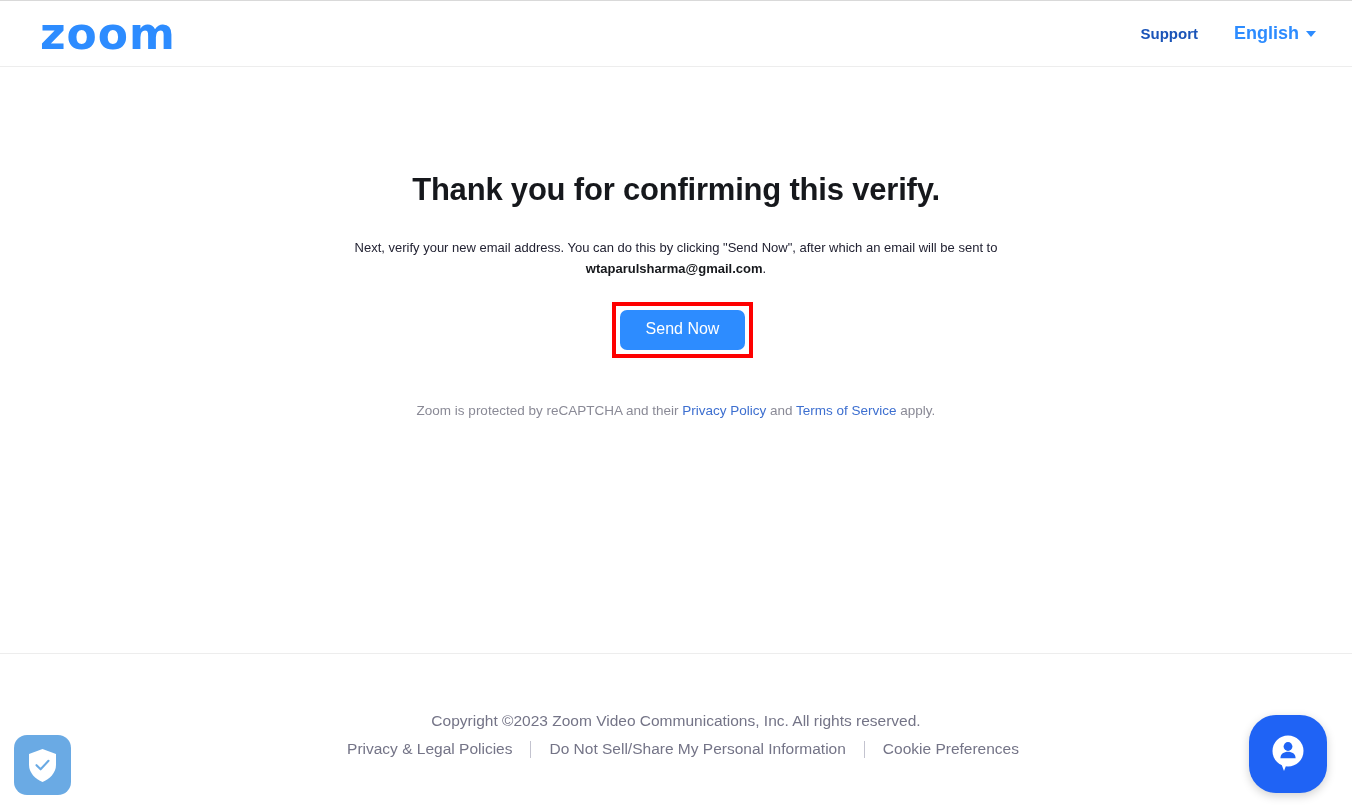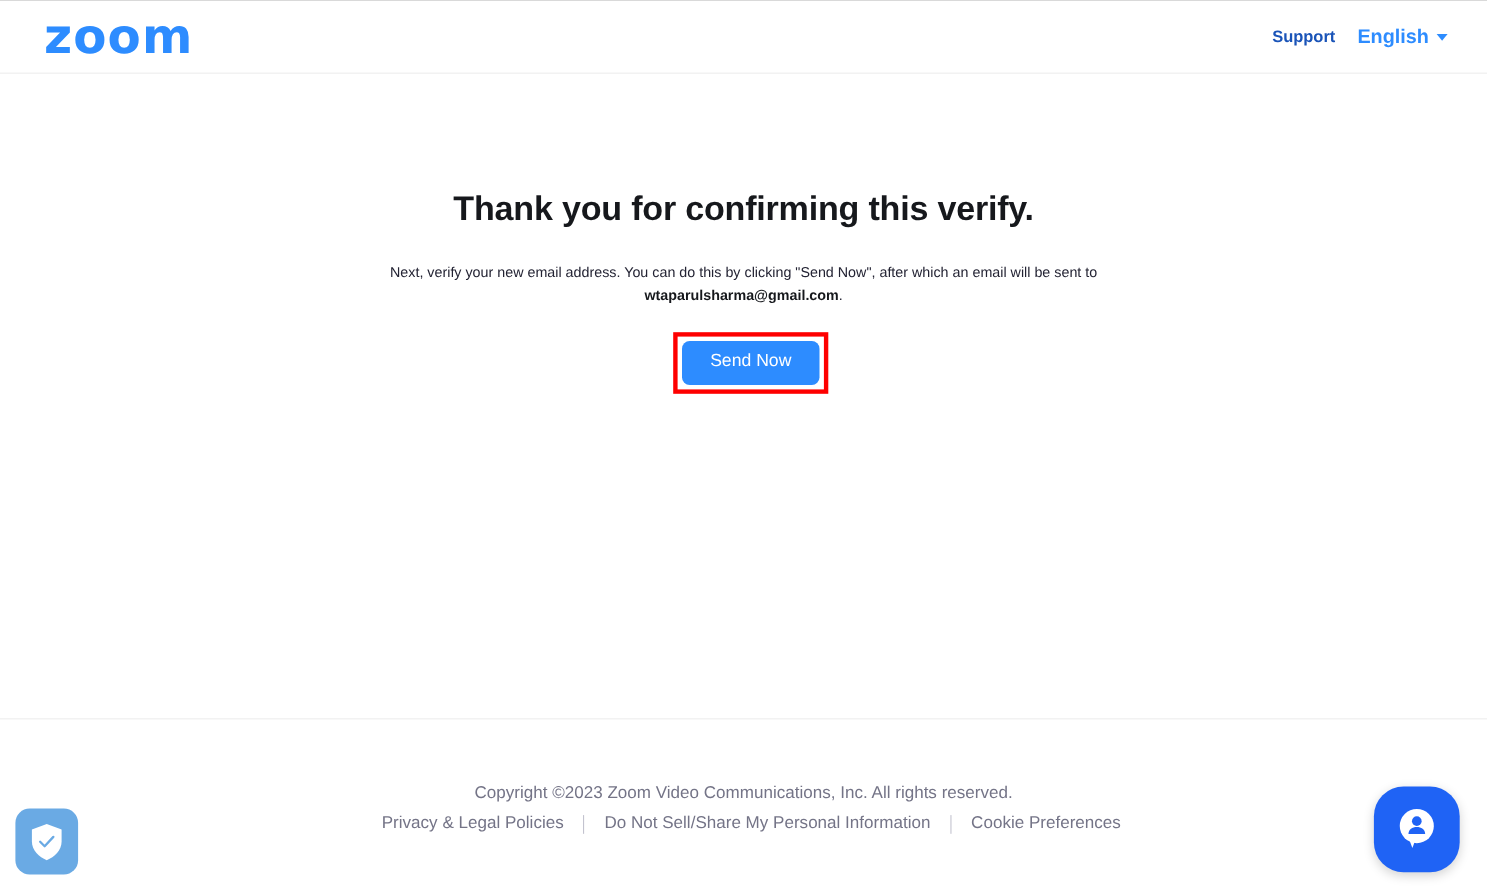--- a/index.html
+++ b/index.html
@@ -38,21 +38,21 @@
     font-weight: 700;
     color: #2d8cff;
     letter-spacing: 1px;
     line-height: 1;
     font-family: "DejaVu Sans", sans-serif;
   }
 
   .header-nav {
     display: flex;
     align-items: center;
-    gap: 20px;
+    gap: 36px;
   }
 
   .nav-support {
     font-size: 15px;
     font-weight: 700;
     color: #1a54b8;
     text-decoration: none;
     cursor: pointer;
   }
 
@@ -241,20 +241,23 @@
   <p class="page-subtext">
     <span>Next, verify your new email address. You can do this by clicking "Send Now", after which an email will be sent to </span><span class="email-strong">wtaparulsharma@gmail.com</span><span>.</span>
   </p>
 
   <div class="button-row">
     <div class="annotation-box">
       <button class="send-now-button">Send Now</button>
     </div>
   </div>
 
+  <p class="recaptcha-note">
+    <span>Zoom is protected by reCAPTCHA and their </span><a>Privacy Policy</a><span> and </span><a>Terms of Service</a><span> apply.</span>
+  </p>
 
 </main>
 
 <footer class="site-footer">
 
   <div class="footer-copyright">Copyright ©2023 Zoom Video Communications, Inc. All rights reserved.</div>
 
   <div class="footer-links">
     <a>Privacy &amp; Legal Policies</a>
     <span class="footer-divider"></span>

